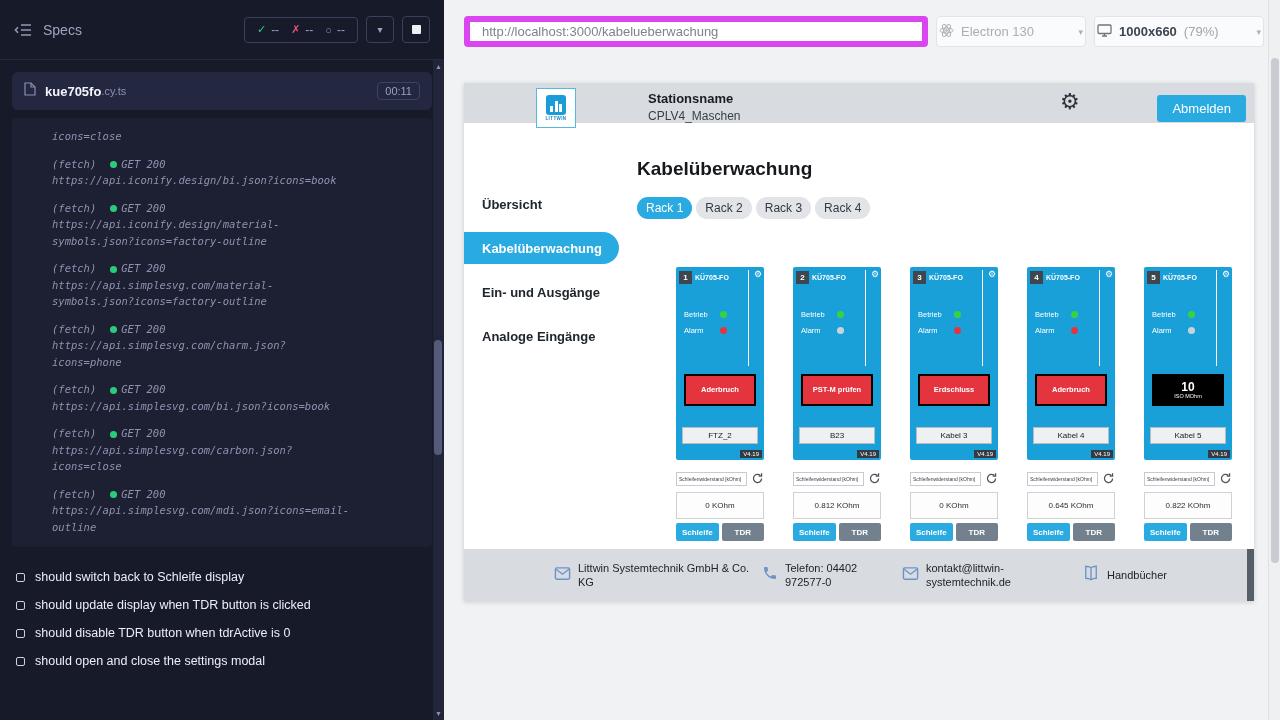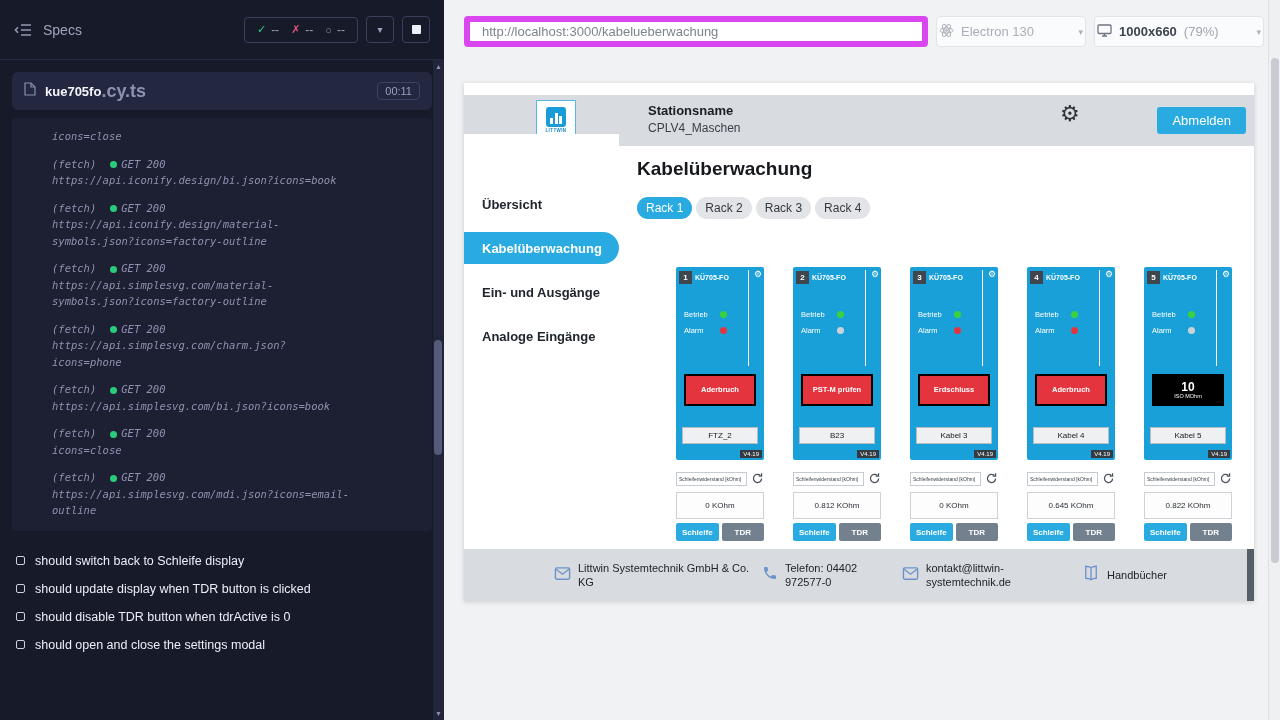--- a/index.html
+++ b/index.html
@@ -13,21 +13,21 @@
   .cy-title { color:#a0a4bd; font-size:14px; margin-left:9px; }
   .cy-stats { margin-left:auto; display:flex; align-items:center; gap:12px; border:1px solid #3a3f5e; border-radius:4px; padding:5px 12px; }
   .stat { display:flex; align-items:center; gap:5px; font-size:12px; color:#9aa0bd; }
   .stat i { font-style:normal; font-size:11px; }
   .ic-pass { color:#36c98e; } .ic-fail { color:#e4567b; } .ic-pend { color:#8a8fae; }
   .cy-btn { margin-left:8px; width:28px; height:27px; border:1px solid #3a3f5e; border-radius:4px; display:flex; align-items:center; justify-content:center; color:#9aa0bd; font-size:10px; cursor:pointer; }
   .stop-square { width:9px; height:9px; background:#eef0f7; border-radius:1px; display:block; }
 
   .spec-row { margin:12px 12px 0; height:38px; background:#232740; border-radius:6px; display:flex; align-items:center; padding:0 12px; }
   .spec-name { color:#f4f5fb; font-size:13px; font-weight:bold; margin-left:9px; }
-  .spec-ext { color:#8e92b0; font-size:18px;font-weight:bold; }
+  .spec-ext { color:#8e92b0; font-size:11px; }
   .spec-time { margin-left:auto; border:1px solid #3e4366; border-radius:4px; padding:2px 7px; font-size:11px; color:#9aa0bd; }
 
   .cy-log { margin:8px 12px 0; background:#1d2032; border-radius:4px; padding:10px 10px 12px 40px; }
   .log-entry { margin-bottom:11px; cursor:pointer; }
   .log-entry:last-child { margin-bottom:0; }
   .log-line { font-family:"DejaVu Sans Mono", monospace; font-style:italic; font-size:10.5px; line-height:16.5px; color:#8e92b0; white-space:nowrap; overflow:hidden; }
   .lp { margin-right:14px; }
   .dot { display:inline-block; width:7px; height:7px; border-radius:50%; background:#29cc7a; margin-right:4px; vertical-align:middle; }
 
   .cy-tests { margin-top:16px; }
@@ -48,21 +48,21 @@
   .ctl-box { position:absolute; top:16px; height:31px; background:#fafbfc; border:1px solid #e2e4e8; border-radius:4px; display:flex; align-items:center; gap:7px; padding:0 2px; cursor:pointer; }
   .ctl-browser { left:492px; width:150px; color:#a9aeb7; font-size:13px; }
   .ctl-viewport { left:650px; width:170px; font-size:13px; }
   .vp-size { color:#3d4650; font-weight:bold; }
   .vp-zoom { color:#a0a5ae; }
   .chev { color:#aab0b8; font-size:9px; margin-left:auto; }
 
   
   .aut { position:absolute; left:20px; top:83px; width:790px; height:518px; background:#fff; box-shadow:0 1px 5px rgba(0,0,0,.16); overflow:hidden; }
 
-  .aut-header { position:absolute; left:0; top:12px; right:0; height:51px; background:#d8dbe0; }
+  .aut-header { position:absolute; left:0; top:0; right:0; height:40px; background:#d8dbe0; }
   .logo-box { position:absolute; left:72px; top:5px; width:40px; height:40px; background:#fff; border:1px solid #57b8e4; display:flex; flex-direction:column; align-items:center; justify-content:center; gap:1px; }
   .logo-mark { width:20px; height:20px; background:#1a9cd8; border-radius:3px; display:flex; align-items:flex-end; justify-content:center; gap:1.5px; padding:3px; }
   .logo-mark i { display:block; width:3px; background:#fff; }
   .logo-text { font-size:4.5px; font-weight:bold; color:#1787c0; letter-spacing:.4px; }
   .station-label { position:absolute; left:184px; top:8px; font-size:13px; font-weight:bold; color:#191d23; }
   .station-value { position:absolute; left:184px; top:26px; font-size:12px; color:#383f48; }
   .hdr-gear { position:absolute; left:596px; top:8px; font-size:22px; color:#2e343c; cursor:pointer; line-height:1; }
   .logout-btn { position:absolute; right:8px; top:12px; height:27px; padding:0 15px; background:#29abe2; color:#fff; font-size:13px; border:none; border-radius:3px; display:flex; align-items:center; cursor:pointer; }
 
   .aut-nav { position:absolute; left:0; top:51px; width:155px; bottom:52px; background:#fff; padding-top:48px; }
@@ -186,20 +186,21 @@
         <div class="log-line"><span class="lp">(fetch)</span><span class="dot"></span><span>GET 200</span></div>
         <div class="log-line">https://api.simplesvg.com/charm.json?</div>
         <div class="log-line">icons=phone</div>
       </div>
       <div class="log-entry">
         <div class="log-line"><span class="lp">(fetch)</span><span class="dot"></span><span>GET 200</span></div>
         <div class="log-line">https://api.simplesvg.com/bi.json?icons=book</div>
       </div>
       <div class="log-entry">
         <div class="log-line"><span class="lp">(fetch)</span><span class="dot"></span><span>GET 200</span></div>
+        <div class="log-line">https://api.simplesvg.com/carbon.json?</div>
         <div class="log-line">icons=close</div>
       </div>
       <div class="log-entry">
         <div class="log-line"><span class="lp">(fetch)</span><span class="dot"></span><span>GET 200</span></div>
         <div class="log-line">https://api.simplesvg.com/mdi.json?icons=email-</div>
         <div class="log-line">outline</div>
       </div>
     </div>
 
     <div class="cy-tests">

